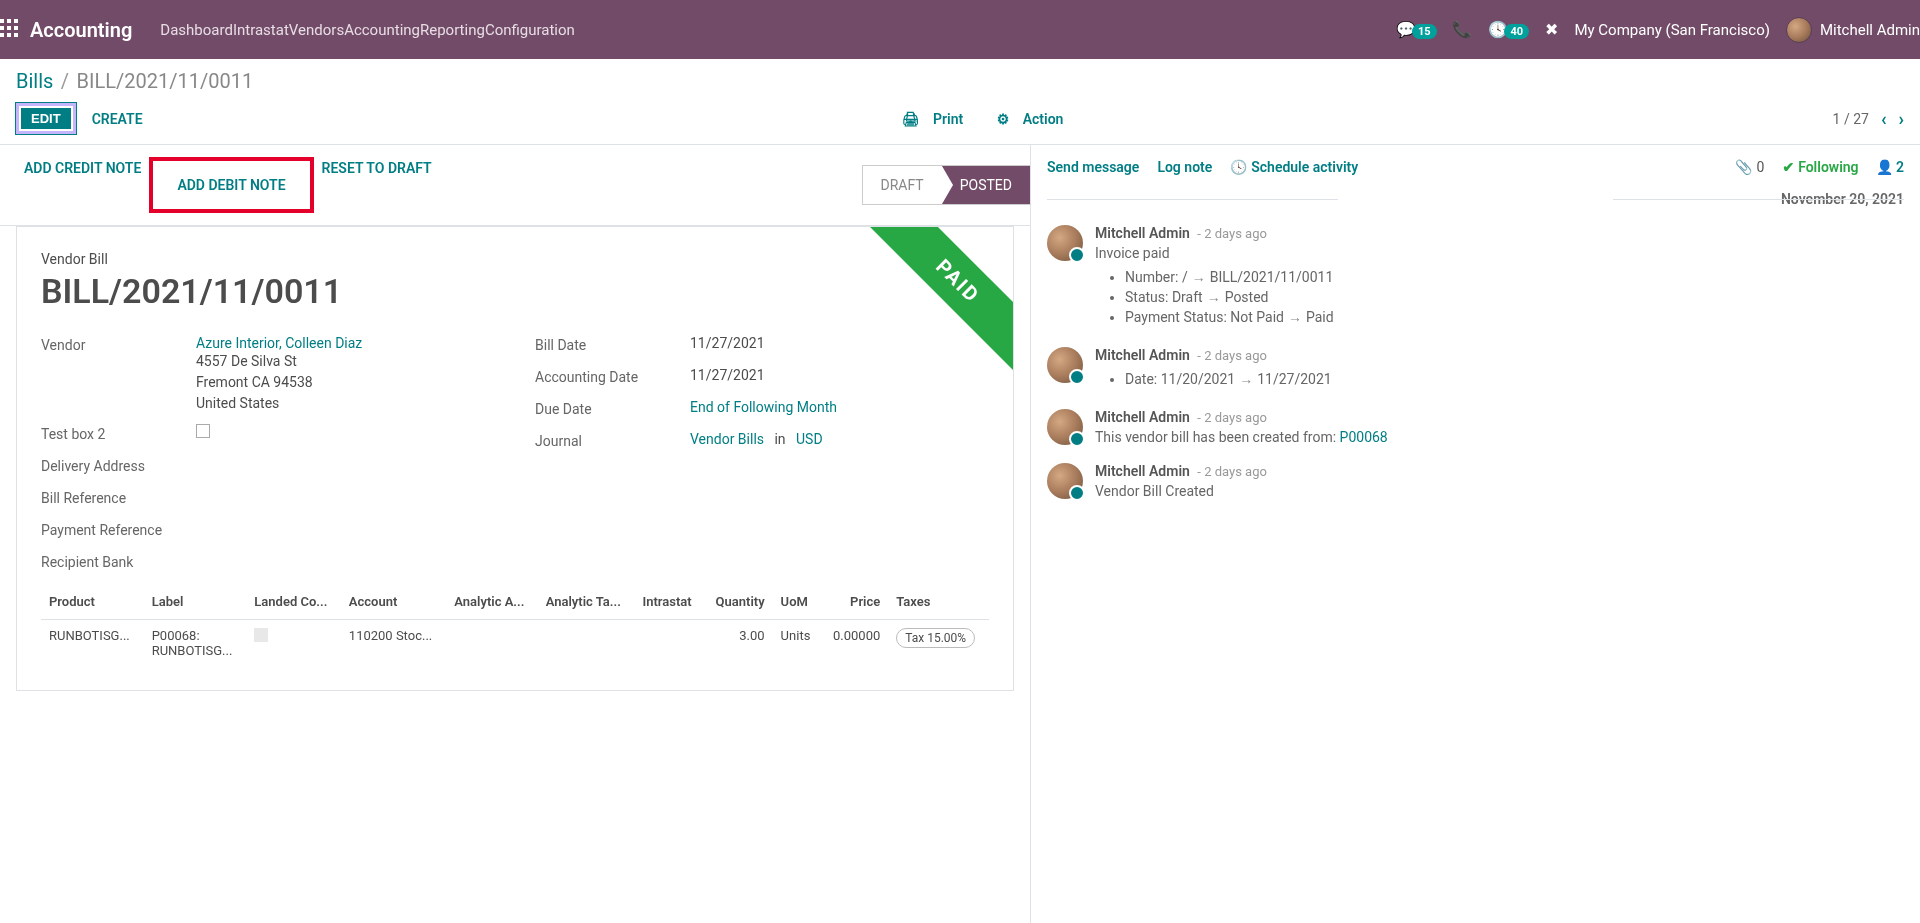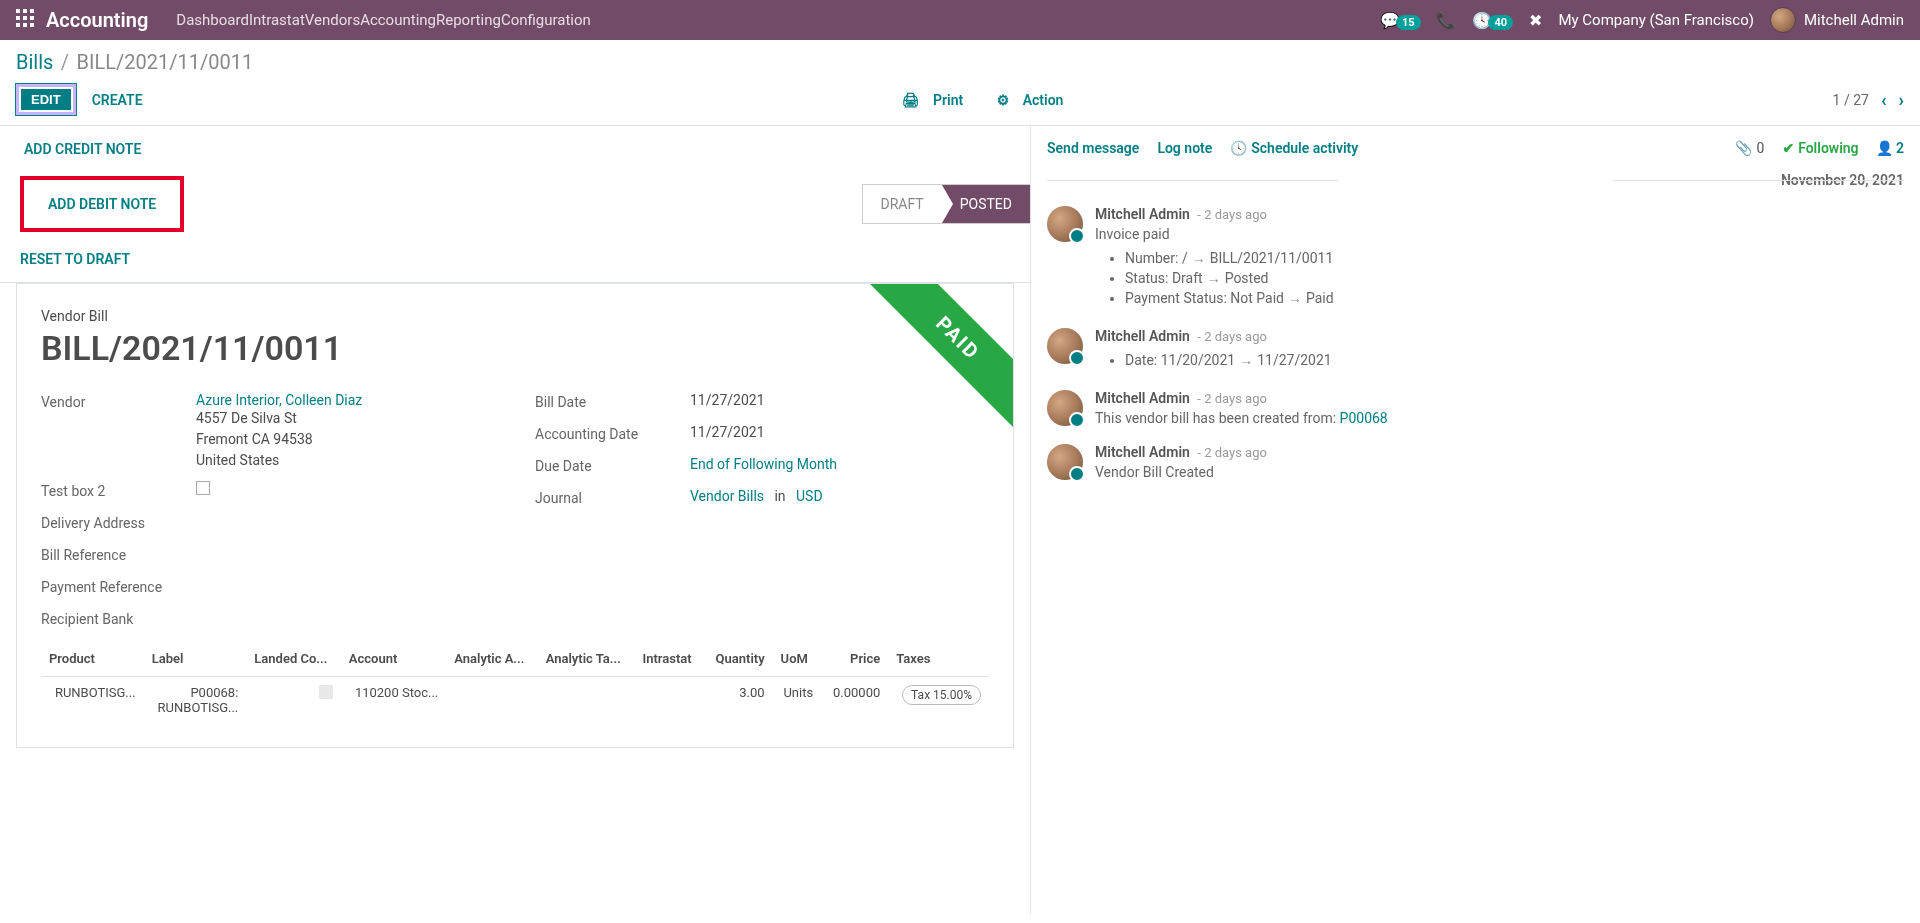--- a/index.html
+++ b/index.html
@@ -1,19 +1,19 @@
 <!DOCTYPE html>
 <html><head>
 <meta charset="utf-8">
 <style>
 * { box-sizing: border-box; margin: 0; padding: 0; }
 body { font-family: -apple-system, BlinkMacSystemFont, "Segoe UI", Roboto, Arial, sans-serif; font-size: 14px; color: #4c4c4c; background: #fff; }
 
 
-.topnav { background: #714b67; color: #fff; display: flex; align-items: center; height: 40px; padding: 0 16px; }
+.topnav { background: #714b67; color: #fff; display: flex; align-items: center; height: 59px; padding: 0 0; }
 .topnav .apps-icon { font-size: 18px; margin-right: 12px; cursor: pointer; }
 .topnav .brand { font-size: 20px; font-weight: 600; margin-right: 28px; }
 .topnav .menu { display: flex; }
 .topnav .menu span { cursor: pointer; font-size: 15px; color: #e8dde4; }
 .topnav .spacer { flex: 1; }
 .topnav .right { display: flex; align-items: center; gap: 16px; font-size: 15px; }
 .topnav .badge { background: #00a09d; color: #fff; font-size: 11px; font-weight: 700; padding: 1px 6px; border-radius: 8px; margin-left: -4px; }
 .topnav .icon { cursor: pointer; font-size: 16px; }
 .topnav .company { cursor: pointer; }
 .topnav .user { display: flex; align-items: center; gap: 8px; cursor: pointer; }
@@ -37,21 +37,21 @@
 
 .main { display: flex; height: calc(923px - 48px - 42px - 44px); border-top: 1px solid #dee2e6; }
 .form-panel { width: 1030px; padding: 0 16px 16px; overflow-y: auto; position: relative; }
 .form-panel::-webkit-scrollbar { width: 10px; }
 .form-panel::-webkit-scrollbar-track { background: #f1f1f1; }
 .form-panel::-webkit-scrollbar-thumb { background: #c1c1c1; border-radius: 5px; }
 .chatter { flex: 1; border-left: 1px solid #dee2e6; padding: 14px 16px; overflow-y: auto; background: #fff; }
 
 
 .statusbar { display: flex; align-items: center; border-bottom: 1px solid #dee2e6; padding: 0; margin: 0 -16px 0; position: relative; }
-.statusbar .actions { display: flex; gap: 16px; padding: 12px 0 12px 16px; flex-direction: column; }
+.statusbar .actions { display: flex; gap: 0; padding: 12px 0 12px 16px; }
 .statusbar .actions .act { color: #017e84; font-weight: 600; font-size: 14px; cursor: pointer; padding: 3px 12px; }
 .statusbar .highlight-box { border: 4px solid #e4002b; padding: 16px 12px; margin: 0 4px; }
 .statusbar .spacer2 { flex: 1; }
 .statusbar .stage { padding: 11px 18px; position: relative; color: #888; background: #fff; }
 .statusbar .stage.active { background: #714b67; color: #fff; }
 .statusbar .stage::after { content: ""; position: absolute; right: -11px; top: 0; bottom: 0; width: 0; border-left: 11px solid #fff; border-top: 19px solid transparent; border-bottom: 19px solid transparent; z-index: 2; }
 .statusbar .stage.active-before::after { border-left-color: #fff; }
 .statusbar .stage.active::after { display: none; }
 .statusbar .stage:last-child::after { display: none; }
 .statusbar .stage-wrap { border: 1px solid #ccc; border-right: none; display: flex; }
@@ -70,21 +70,21 @@
 .form-row .value .addr { line-height: 1.5; }
 .form-row .checkbox { width: 14px; height: 14px; border: 1px solid #aaa; display: inline-block; }
 
 
 .tabs { display: flex; border-bottom: 1px solid #dee2e6; margin-top: 30px; }
 .tabs .tab { padding: 8px 18px; border: 1px solid transparent; border-bottom: none; cursor: pointer; color: #666; font-size: 14px; }
 .tabs .tab.active { border-color: #dee2e6; background: #fff; margin-bottom: -1px; color: #4c4c4c; }
 .tbl { width: 100%; border-collapse: collapse; margin-top: 0; }
 .tbl th { text-align: left; font-weight: 600; font-size: 13px; padding: 10px 8px; color: #4c4c4c; border-bottom: 1px solid #dee2e6; }
 .tbl th.num { text-align: right; }
-.tbl td { padding: 8px 8px; font-size: 13px; vertical-align: top; text-align: right; }
+.tbl td { padding: 8px 8px; font-size: 13px; vertical-align: top; }
 .tbl td.num { text-align: right; }
 .tax-pill { border: 1px solid #bbb; border-radius: 12px; padding: 2px 8px; font-size: 12px; display: inline-block; }
 .landed-chk { display: inline-block; width: 14px; height: 14px; background: #e8e8e8; }
 
 
 .chatter-top { display: flex; align-items: center; gap: 18px; margin-bottom: 16px; flex-wrap: wrap; }
 .chatter-top .link { color: #017e84; font-weight: 600; font-size: 14px; cursor: pointer; }
 .chatter-top .spacer3 { flex: 1; }
 .chatter-top .attach { color: #555; font-size: 14px; display: flex; align-items: center; gap: 4px; }
 .chatter-top .following { color: #28a745; font-weight: 600; font-size: 14px; display: flex; align-items: center; gap: 4px; cursor: pointer; }

